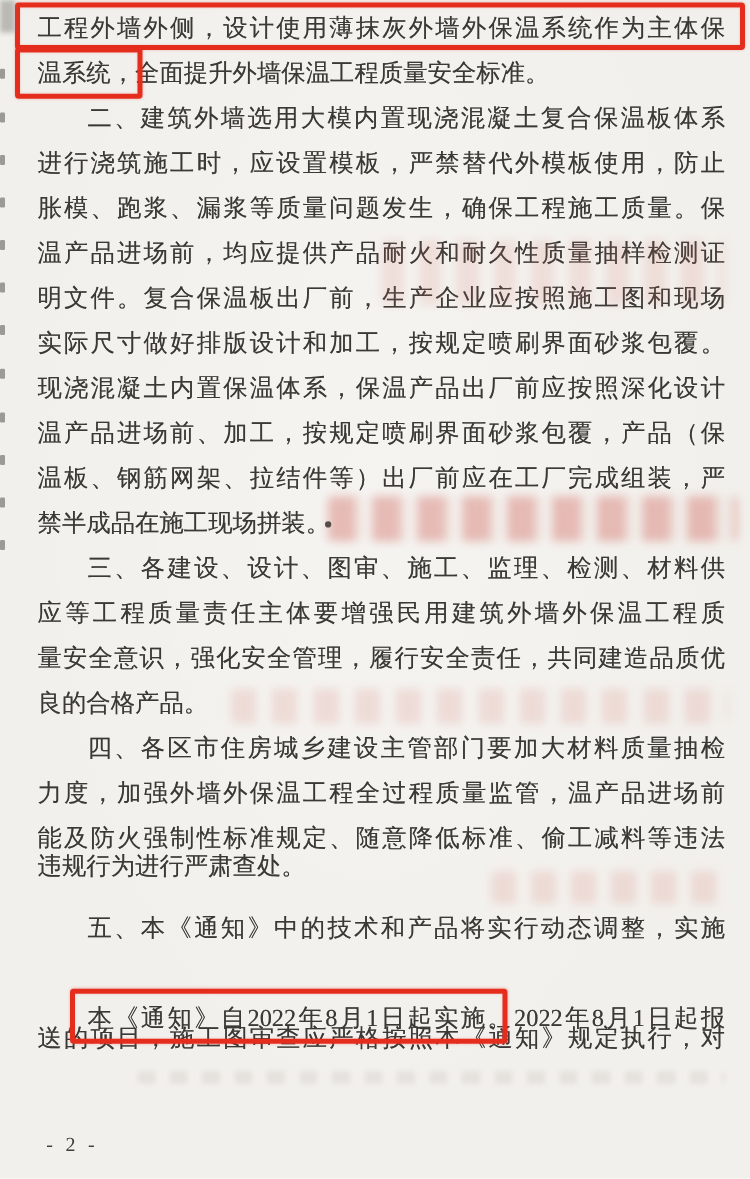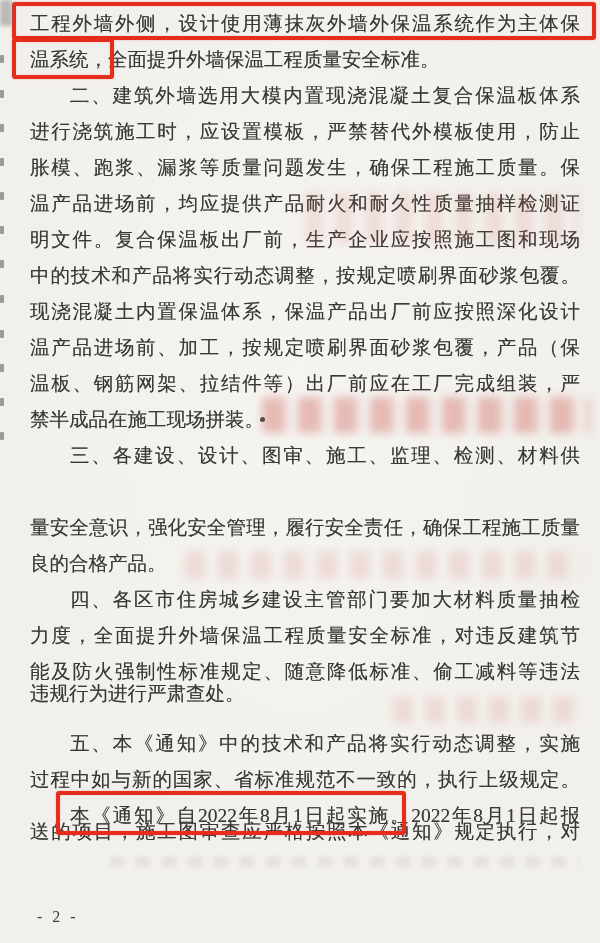--- a/index.html
+++ b/index.html
@@ -55,34 +55,34 @@
 
 <div class="page">
 
   <div class="ln j" style="top:6px">工程外墙外侧，设计使用薄抹灰外墙外保温系统作为主体保</div>
   <div class="ln l" style="top:42px">温系统，全面提升外墙保温工程质量安全标准。</div>
   <div class="ln j ind" style="top:78px">二、建筑外墙选用大模内置现浇混凝土复合保温板体系</div>
   <div class="ln j" style="top:114px">进行浇筑施工时，应设置模板，严禁替代外模板使用，防止</div>
   <div class="ln j" style="top:150px">胀模、跑浆、漏浆等质量问题发生，确保工程施工质量。保</div>
   <div class="ln j" style="top:186px">温产品进场前，均应提供产品耐火和耐久性质量抽样检测证</div>
   <div class="ln j" style="top:222px">明文件。复合保温板出厂前，生产企业应按照施工图和现场</div>
-  <div class="ln j" style="top:258px">中的技术和产品将实行动态调整，按规定喷刷界面砂浆包覆。</div>
+  <div class="ln j" style="top:258px">实际尺寸做好排版设计和加工，按规定喷刷界面砂浆包覆。</div>
   <div class="ln j" style="top:294px">现浇混凝土内置保温体系，保温产品出厂前应按照深化设计</div>
   <div class="ln j" style="top:330px">温产品进场前、加工，按规定喷刷界面砂浆包覆，产品（保</div>
   <div class="ln j" style="top:366px">温板、钢筋网架、拉结件等）出厂前应在工厂完成组装，严</div>
   <div class="ln l" style="top:402px">禁半成品在施工现场拼装。</div>
   <div class="ln j ind" style="top:438px">三、各建设、设计、图审、施工、监理、检测、材料供</div>
-  <div class="ln j" style="top:510px">量安全意识，强化安全管理，履行安全责任，确保工程施工质量</div>
+  <div class="ln j" style="top:474px">应等工程质量责任主体要增强民用建筑外墙外保温工程质</div>
+  <div class="ln j" style="top:510px">量安全意识，强化安全管理，履行安全责任，共同建造品质优</div>
   <div class="ln l" style="top:546px">良的合格产品。</div>
   <div class="ln j ind" style="top:582px">四、各区市住房城乡建设主管部门要加大材料质量抽检</div>
-  <div class="ln j" style="top:618px">力度，全面提升外墙保温工程质量安全标准，对违反建筑节</div>
+  <div class="ln j" style="top:618px">力度，加强外墙外保温工程全过程质量监管，温产品进场前</div>
   <div class="ln j" style="top:654px">能及防火强制性标准规定、随意降低标准、偷工减料等违法</div>
   <div class="ln l" style="top:676px">违规行为进行严肃查处。</div>
   <div class="ln j ind" style="top:726px">五、本《通知》中的技术和产品将实行动态调整，实施</div>
-  <div class="ln j" style="top:762px">过程中如与新的国家、省标准规范不一致的，执行上级规定。</div>
   <div class="ln j ind" style="top:798px">本《通知》自2022年8月1日起实施。2022年8月1日起报</div>
   <div class="ln j" style="top:814px">送的项目，施工图审查应严格按照本《通知》规定执行，对</div>
 
   <div class="hbox" id="hbox1" title="工程外墙外侧，设计使用薄抹灰外墙外保温系统作为主体保"></div>
   <div class="hbox" id="hbox2" title="温系统，"></div>
   <div class="hbox" id="hbox3" title="本《通知》自2022年8月1日起实施。"></div>
 
   <div class="ghost" id="ghost1"></div>
   <div class="ghost" id="ghost2"></div>
   <div class="ghost" id="ghost3"></div>

